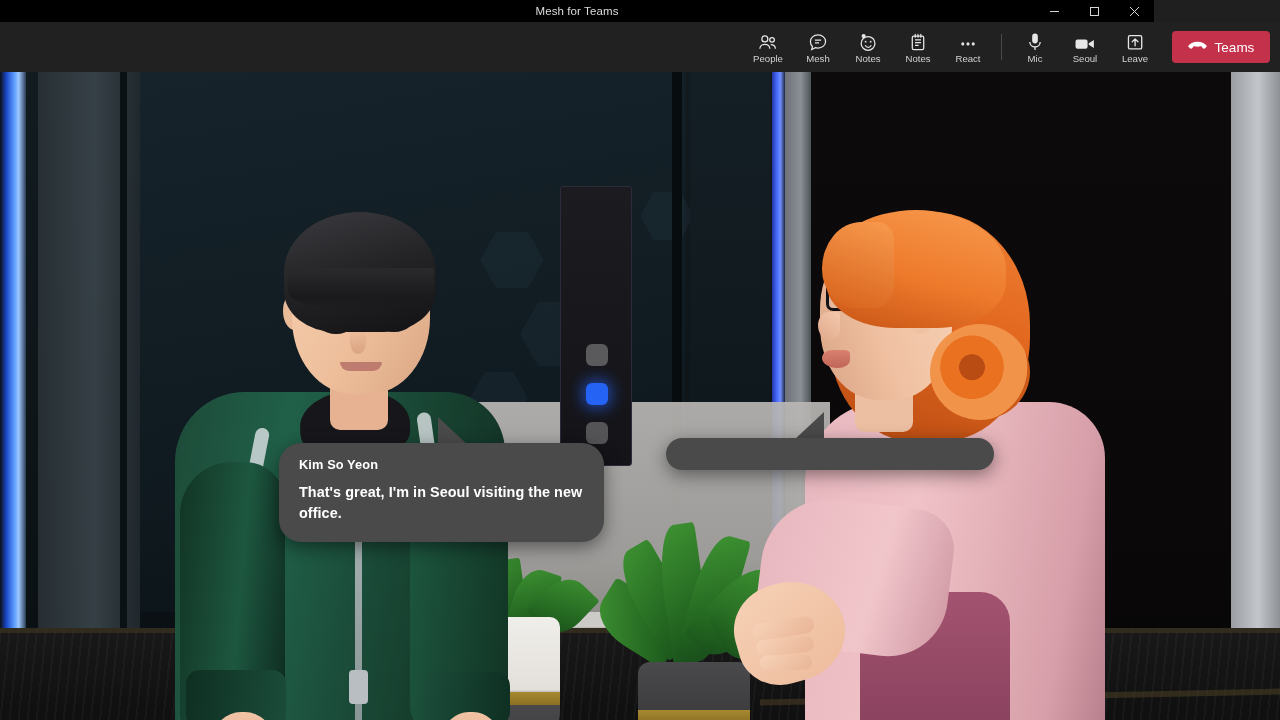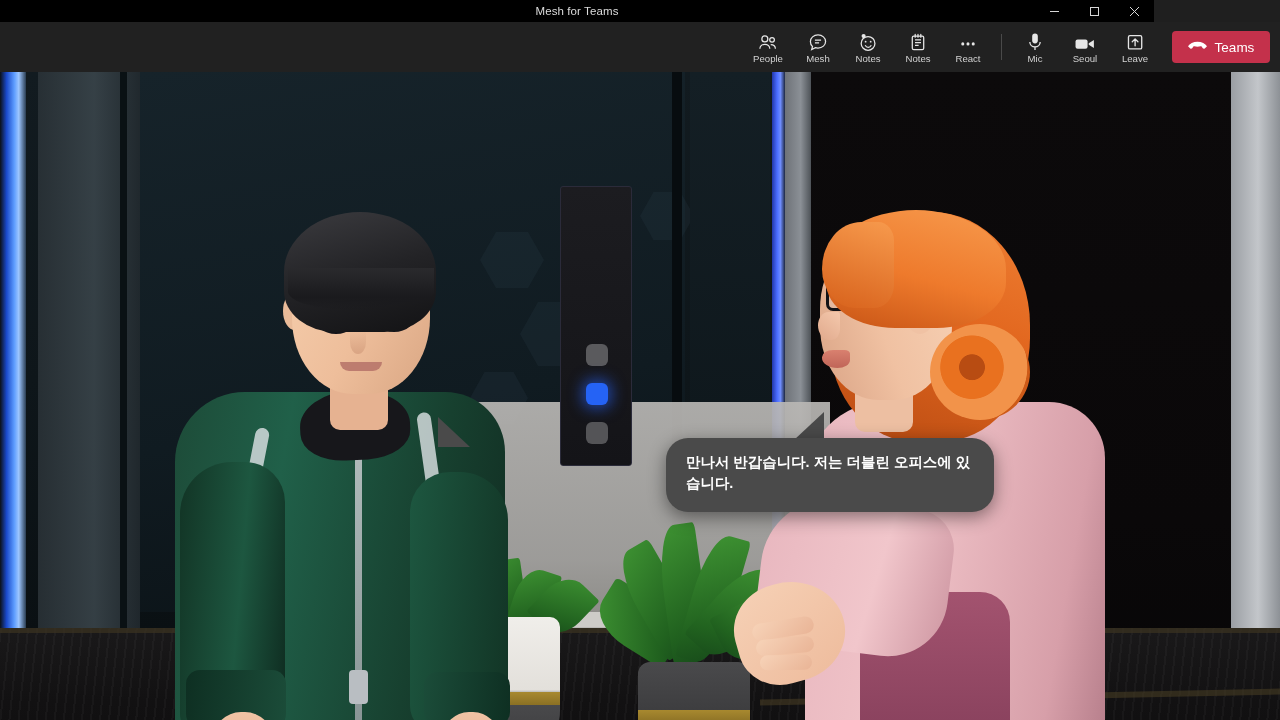--- a/index.html
+++ b/index.html
@@ -482,19 +482,22 @@
   <div class="av" id="man-brow-r"></div>
   <div class="av" id="man-eye-l"></div>
   <div class="av" id="man-eye-r"></div>
   <div class="mglass" id="mgl"></div>
   <div class="mglass" id="mgr"></div>
   <div class="av" id="mgbridge"></div>
   <div class="av" id="man-hair"></div>
   <div class="av" id="man-hair-fringe"></div>
 
   <div class="tail" id="tail-left"></div>
+  <div class="bubble" id="bubble-left">
+    <div class="bub-name">Kim So Yeon</div>
+    <div class="bub-msg">That's great, I'm in Seoul visiting the new office.</div>
+  </div>
 
   <div class="tail" id="tail-right"></div>
   <div class="bubble" id="bubble-right">
-    <div class="bub-msg">만나서 반갑습니다. 저는 더블린 오피스에 있습니다.</div>
   </div>
 
 </div>
 
 </body></html>

